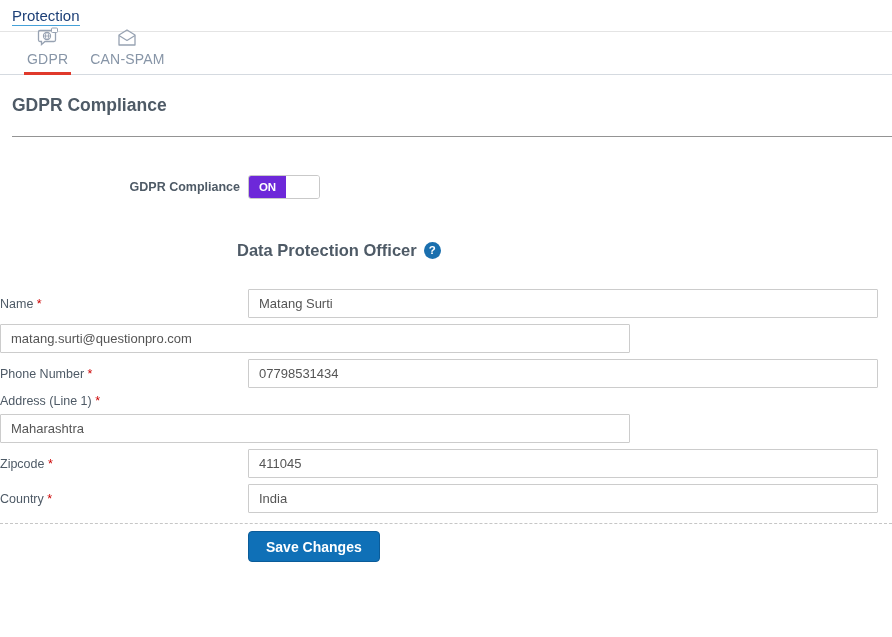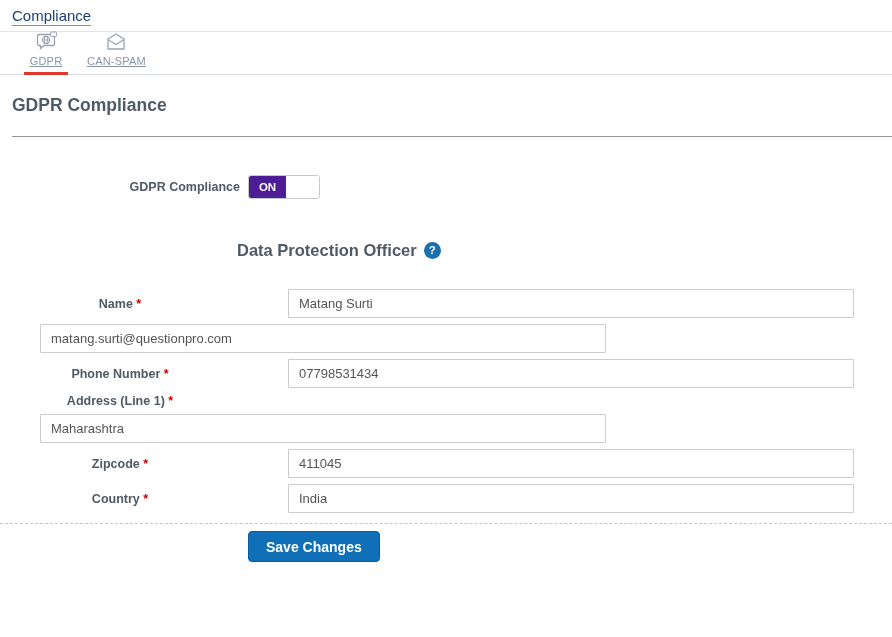--- a/index.html
+++ b/index.html
@@ -11,68 +11,68 @@
   .breadcrumb-link { font-size:15px; color:#1c3f77; text-decoration:none;
     border-bottom:1.5px solid #45a1d9; padding-bottom:1px; cursor:pointer; }
 
   
   .tab-bar { display:flex; align-items:flex-end; padding-left:24px;
     border-bottom:1px solid #d5dae0; height:43px; background:#fff; }
   .tab { position:relative; display:flex; flex-direction:column; align-items:center;
     justify-content:flex-end; padding:3px 3px 7px 3px; margin-right:16px; cursor:pointer;
     min-width:44px; }
   .tab-icon { height:21px; display:flex; align-items:center; margin-bottom:3px; }
-  .tab-label { font-size:11px; color:#8795a7; letter-spacing:.2px;text-decoration:underline; }
+  .tab-label { font-size:14px; color:#8795a7; letter-spacing:.2px; }
   .tab.active .active-underline { position:absolute; left:0; right:0; bottom:-1px;
     height:3px; background:#e0392b; }
 
   
   .page-title { margin:20px 0 0 12px; font-size:17.5px; font-weight:bold; color:#4e5a66; }
   .title-rule { border:none; border-top:1px solid #949494; margin:20px 0 0 12px; }
 
   
   .toggle-row { display:flex; align-items:center; margin-top:38px; }
   .lbl-col { width:240px; flex:none; text-align:right; margin-right:8px;
     font-size:12.5px; font-weight:bold; color:#4e5a66; }
   .toggle { display:flex; width:72px; height:24px; border:1px solid #c9c9c9;
     border-radius:3px; overflow:hidden; cursor:pointer; background:#fff; }
-  .toggle-on { width:37px; background:#4c1d95; color:#fff; font-size:11.5px;
+  .toggle-on { width:37px; background:#6d28d9; color:#fff; font-size:11.5px;
     font-weight:bold; text-align:center; line-height:22px; }
   .toggle-off { flex:1; background:#fff; }
 
   
   .section-heading { margin:42px 0 4px 237px; font-size:16.5px; font-weight:bold;
     color:#4e5a66; display:flex; align-items:center; }
   .help-icon { display:inline-block; width:17px; height:17px; margin-left:7px;
     border-radius:50%; background:#1a6fae; color:#fff; font-size:11.5px; font-weight:bold;
     text-align:center; line-height:17px; cursor:pointer; }
 
   
   .form-rows { margin-top:29px; }
   .form-row { display:flex; align-items:center; margin-bottom:6px; }
-  .field-label { width:240px; flex:none; text-align:center; margin-right:8px;
-    font-size:12.5px; font-weight:bold; color:#4e5a66; }
+  .field-label { width:240px; flex:none; text-align:left; margin-right:8px;
+    font-size:12.5px; font-weight:normal; color:#4e5a66; }
   .req { color:#cc0000; }
-  .field-input { width:566px; height:29px; border:1px solid #cccccc; border-radius:1px;
+  .field-input { width:630px; height:29px; border:1px solid #cccccc; border-radius:1px;
     padding:0 10px; font-size:13px; color:#555; font-family:"Liberation Sans",sans-serif;
-    outline:none;margin-left:40px; }
+    outline:none; }
 
   .dashed-rule { border:none; border-top:1px dashed #c6c6c6; margin:10px 0 7px 0; }
 
   .save-button { margin-left:248px; height:31px; padding:0 17px; background:#0f70b7;
     border:1px solid #0b5c99; border-radius:4px; color:#fff; font-size:14px;
     font-weight:bold; font-family:"Liberation Sans",sans-serif; cursor:pointer; }
 </style>
 </head>
 <body>
 
 
 
 <div class="breadcrumb-bar">
-  <a class="breadcrumb-link">Compliance</a>
+  <a class="breadcrumb-link">Protection</a>
 </div>
 
 <div class="tab-bar">
   <div class="tab active">
     <span class="tab-icon">
       <svg width="25" height="21" viewBox="0 0 25 21" fill="none">
         <path d="M5 3.5 H19 a1.5 1.5 0 0 1 1.5 1.5 V13 a1.5 1.5 0 0 1 -1.5 1.5 H10 L6.5 17.5 V14.5 H5 A1.5 1.5 0 0 1 3.5 13 V5 A1.5 1.5 0 0 1 5 3.5 Z" stroke="#97a2b2" stroke-width="1.3"></path>
         <circle cx="12" cy="9" r="3.6" stroke="#97a2b2" stroke-width="1.1"></circle>
         <ellipse cx="12" cy="9" rx="1.6" ry="3.6" stroke="#97a2b2" stroke-width="0.9"></ellipse>
         <line x1="8.5" y1="9" x2="15.5" y2="9" stroke="#97a2b2" stroke-width="0.9"></line>

